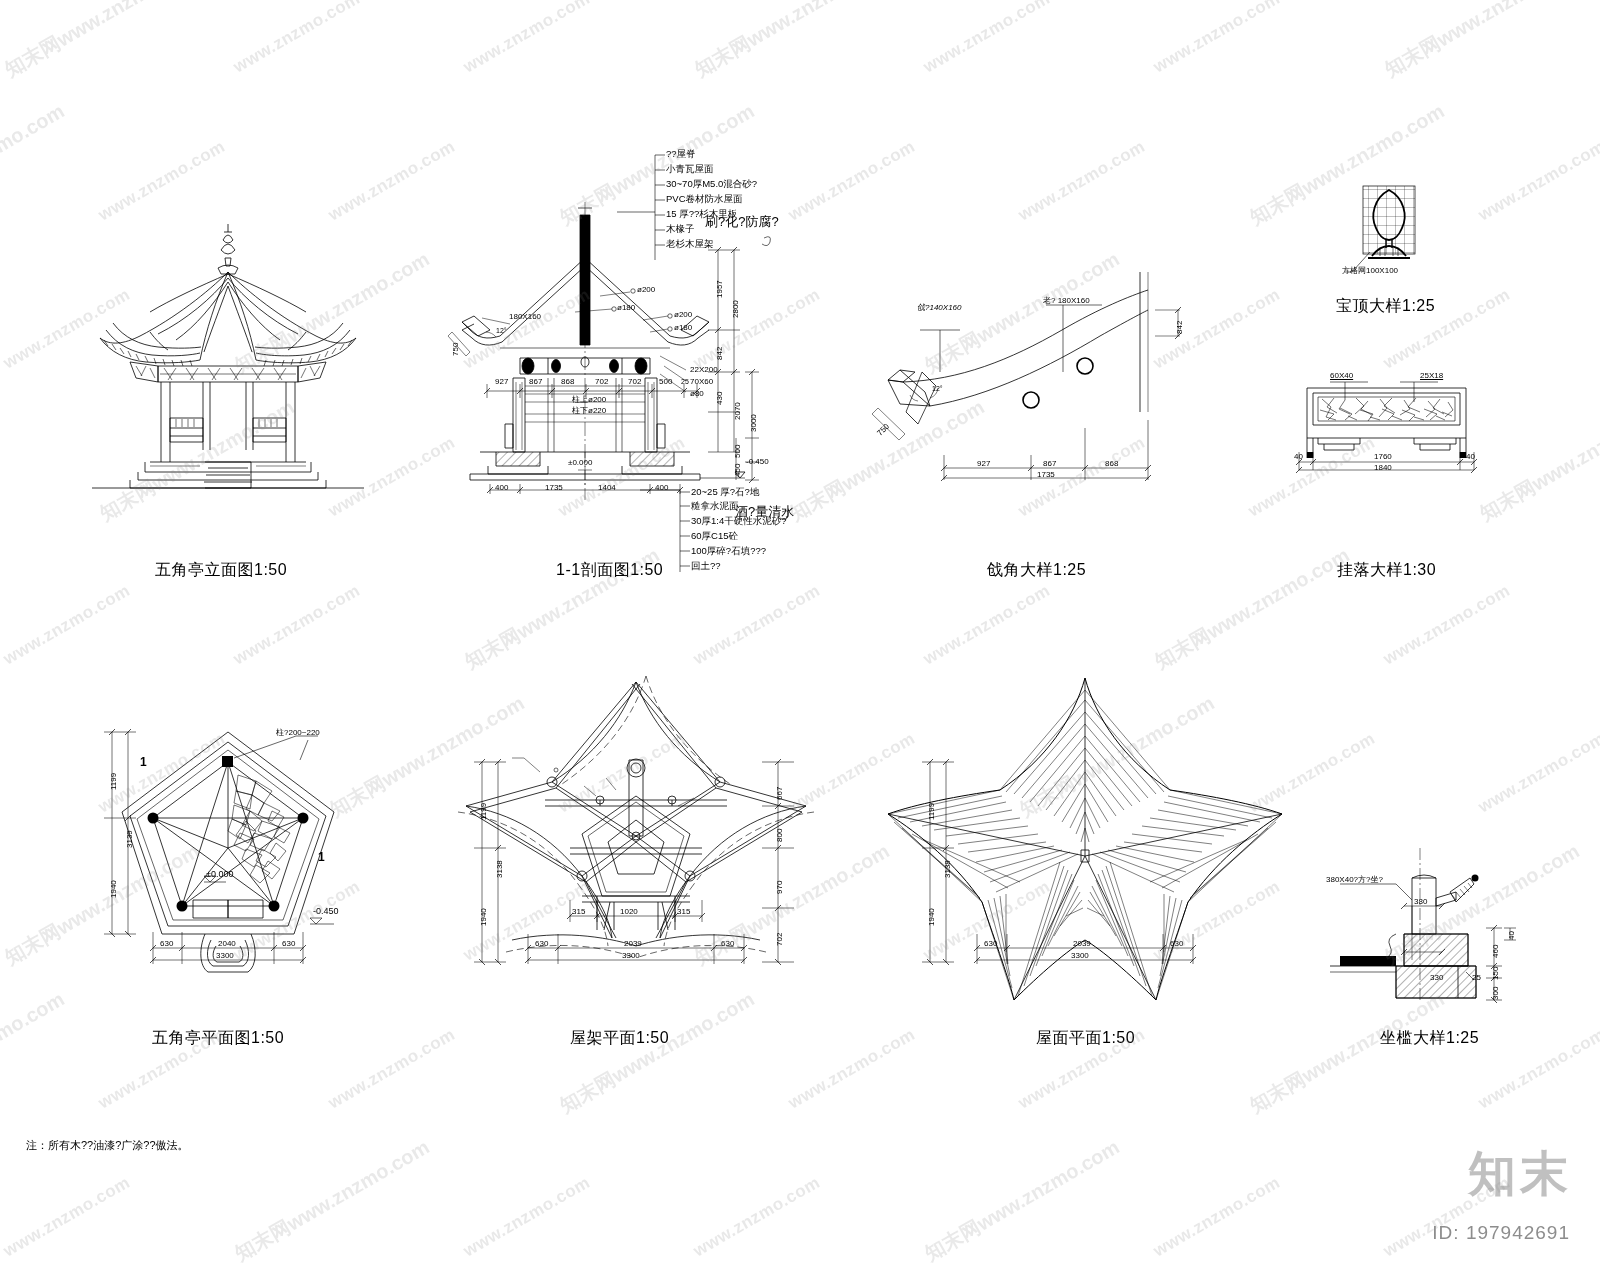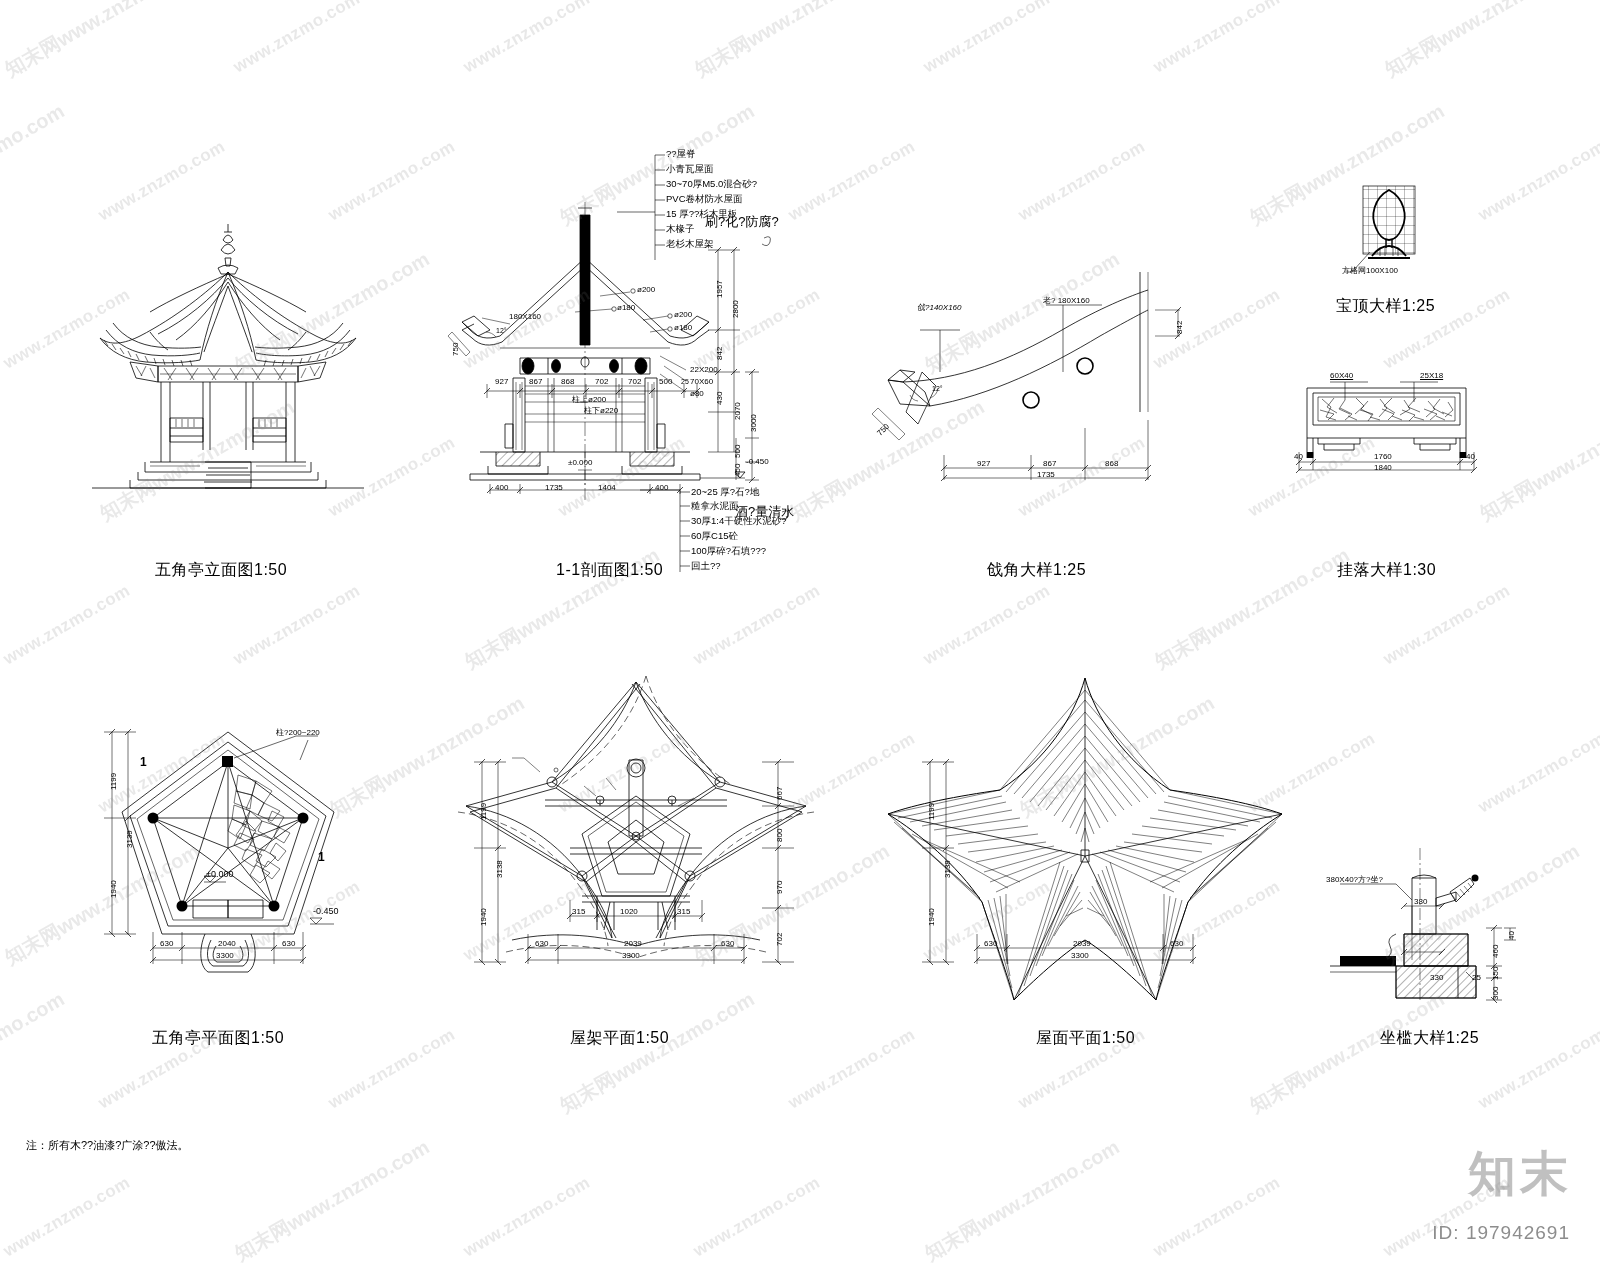--- a/index.html
+++ b/index.html
@@ -875,21 +875,21 @@
   <div class="dim" style="left:496px; top:327px; font-size:7px;">12°</div>
   <div class="dim-v" style="left:452px; top:356px;">750</div>
   <div class="dim" style="left:637px; top:286px;">ø200</div>
   <div class="dim" style="left:617px; top:304px;">ø180</div>
   <div class="dim" style="left:674px; top:311px;">ø200</div>
   <div class="dim" style="left:674px; top:324px;">ø180</div>
   <div class="dim" style="left:690px; top:366px;">22X200</div>
   <div class="dim" style="left:690px; top:378px;">70X60</div>
   <div class="dim" style="left:690px; top:390px;">ø80</div>
   <div class="dim" style="left:572px; top:396px;">柱上ø200</div>
-  <div class="dim" style="left:572px; top:407px;margin-left:12px;">柱下ø220</div>
+  <div class="dim" style="left:572px; top:407px;">柱下ø220</div>
   <div class="dim" style="left:568px; top:459px;">±0.000</div>
   <div class="dim" style="left:746px; top:458px;">-0.450</div>
 
   <div class="dim" style="left:495px; top:378px;">927</div>
   <div class="dim" style="left:529px; top:378px;">867</div>
   <div class="dim" style="left:561px; top:378px;">868</div>
   <div class="dim" style="left:595px; top:378px;">702</div>
   <div class="dim" style="left:628px; top:378px;">702</div>
   <div class="dim" style="left:659px; top:378px;">500</div>
   <div class="dim" style="left:681px; top:378px; font-size:7px;">25</div>

